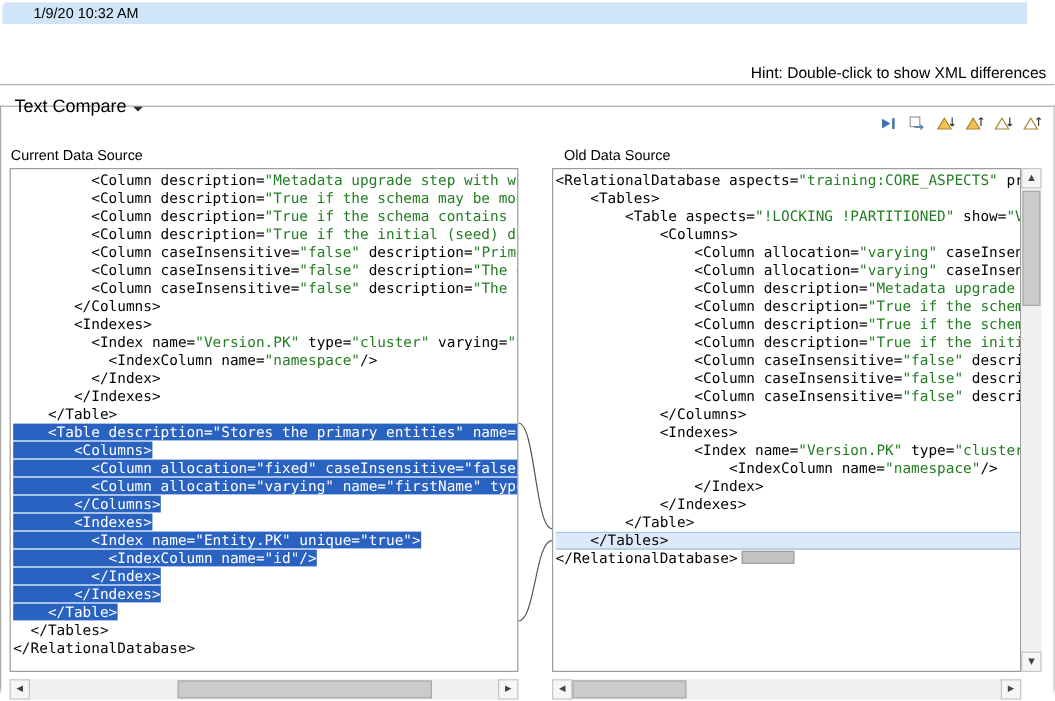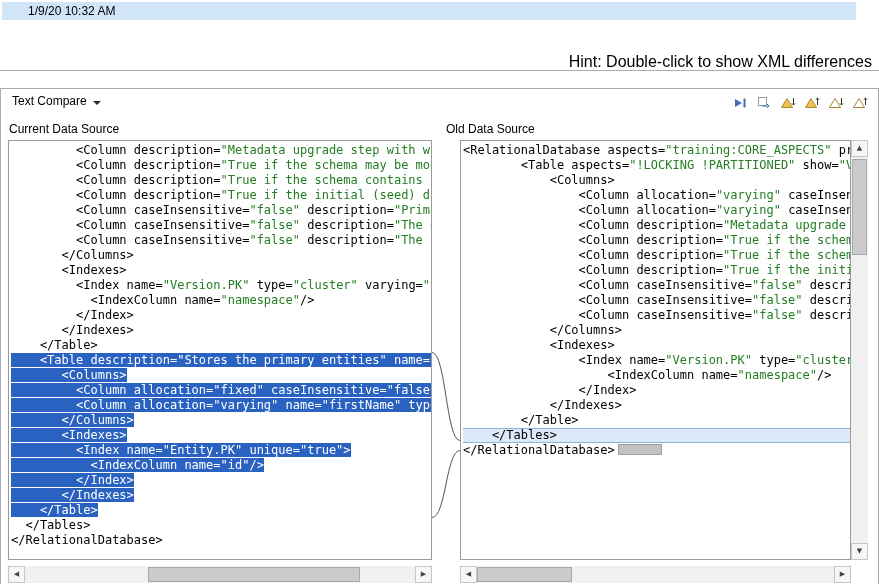--- a/index.html
+++ b/index.html
@@ -1,40 +1,40 @@
 <!DOCTYPE html>
 <html style="--selection_bg: #2a62c2; --selection_fg: #ffffff; --string_green: #237d23; --band_bg: #dce9f8; --row_highlight: #d0e5f8;"><head>
 <meta charset="utf-8">
 <style>
   html,body{margin:0;padding:0;background:#fff;}
   .screen{position:relative;width:879px;height:584px;background:#fff;overflow:hidden;
-          font-family:"Liberation Sans",sans-serif;color:#000;}
+          font-family:"Liberation Sans",sans-serif;color:#000;border-radius:11px;}
 
   
   .history-row{position:absolute;left:2px;width:854px;height:18px;font-size:12px;line-height:18px;
                padding-left:26px;box-sizing:border-box;}
   .history-row.r1{top:2px;background:var(--row_highlight);}
   .history-row.r2{top:21px;}
-  .hint{position:absolute;top:53px;right:7px;font-size:16px;}
+  .hint{position:absolute;top:53px;right:7px;font-size:13px;}
   .top-sep{position:absolute;left:0;top:70px;width:100%;height:1px;background:#adadad;}
 
   
   .compare-frame{position:absolute;left:0;top:88px;width:877px;height:495px;
                  border:1px solid #aaa;border-bottom:none;pointer-events:none;}
 
   
-  .mode-label{position:absolute;left:12px;top:94px;font-size:12px;}
+  .mode-label{position:absolute;left:12px;top:80px;font-size:15px;}
   .caret{display:inline-block;width:0;height:0;border-left:4px solid transparent;
          border-right:4px solid transparent;border-top:4px solid #2b2b2b;margin-left:6px;}
   .toolbar-icons{position:absolute;top:93px;right:9px;display:flex;gap:4px;}
   .tb-icon{width:20px;height:20px;display:flex;align-items:center;justify-content:center;}
 
   
   .pane-title{position:absolute;top:122px;font-size:12px;}
-  .pane-title.lt{left:9px;} .pane-title.rt{left:446px;}
+  .pane-title.lt{left:9px;} .pane-title.rt{left:470px;}
 
   
   .pane{position:absolute;top:140px;height:420px;background:#fff;border:1px solid #9b9b9b;
         box-sizing:border-box;overflow:hidden;padding:2px 0 0 2px;}
   .pane-left{left:8px;width:424px;}
   .pane-right{left:460px;width:391px;}
   .code-line{height:15px;line-height:15px;white-space:pre;
              font-family:"DejaVu Sans Mono",monospace;font-size:12px;color:#000;}
   .str{color:var(--string_green);}
   .sel-text{background:var(--selection_bg);color:var(--selection_fg);}
@@ -144,20 +144,21 @@
       <div class="code-line"><span class="sel-text">         &lt;Index name="Entity.PK" unique="true"&gt;</span></div>
       <div class="code-line"><span class="sel-text">           &lt;IndexColumn name="id"/&gt;</span></div>
       <div class="code-line"><span class="sel-text">         &lt;/Index&gt;</span></div>
       <div class="code-line"><span class="sel-text">       &lt;/Indexes&gt;</span></div>
       <div class="code-line"><span class="sel-text">    &lt;/Table&gt;</span></div>
       <div class="code-line"><span>  &lt;/Tables&gt;</span></div>
       <div class="code-line"><span>&lt;/RelationalDatabase&gt;</span></div>
     </div>
   <div class="pane pane-right" id="pane-right">
       <div class="code-line"><span>&lt;RelationalDatabase aspects=</span><span class="str">"training:CORE_ASPECTS"</span><span> provider=</span></div>
+      <div class="code-line"><span>    &lt;Tables&gt;</span></div>
       <div class="code-line"><span>        &lt;Table aspects=</span><span class="str">"!LOCKING !PARTITIONED"</span><span> show=</span><span class="str">"Version"</span></div>
       <div class="code-line"><span>            &lt;Columns&gt;</span></div>
       <div class="code-line"><span>                &lt;Column allocation=</span><span class="str">"varying"</span><span> caseInsensitive=</span></div>
       <div class="code-line"><span>                &lt;Column allocation=</span><span class="str">"varying"</span><span> caseInsensitive=</span></div>
       <div class="code-line"><span>                &lt;Column description=</span><span class="str">"Metadata upgrade step with w</span></div>
       <div class="code-line"><span>                &lt;Column description=</span><span class="str">"True if the schema may be mo</span></div>
       <div class="code-line"><span>                &lt;Column description=</span><span class="str">"True if the schema contains </span></div>
       <div class="code-line"><span>                &lt;Column description=</span><span class="str">"True if the initial (seed) d</span></div>
       <div class="code-line"><span>                &lt;Column caseInsensitive=</span><span class="str">"false"</span><span> description=</span></div>
       <div class="code-line"><span>                &lt;Column caseInsensitive=</span><span class="str">"false"</span><span> description=</span></div>

